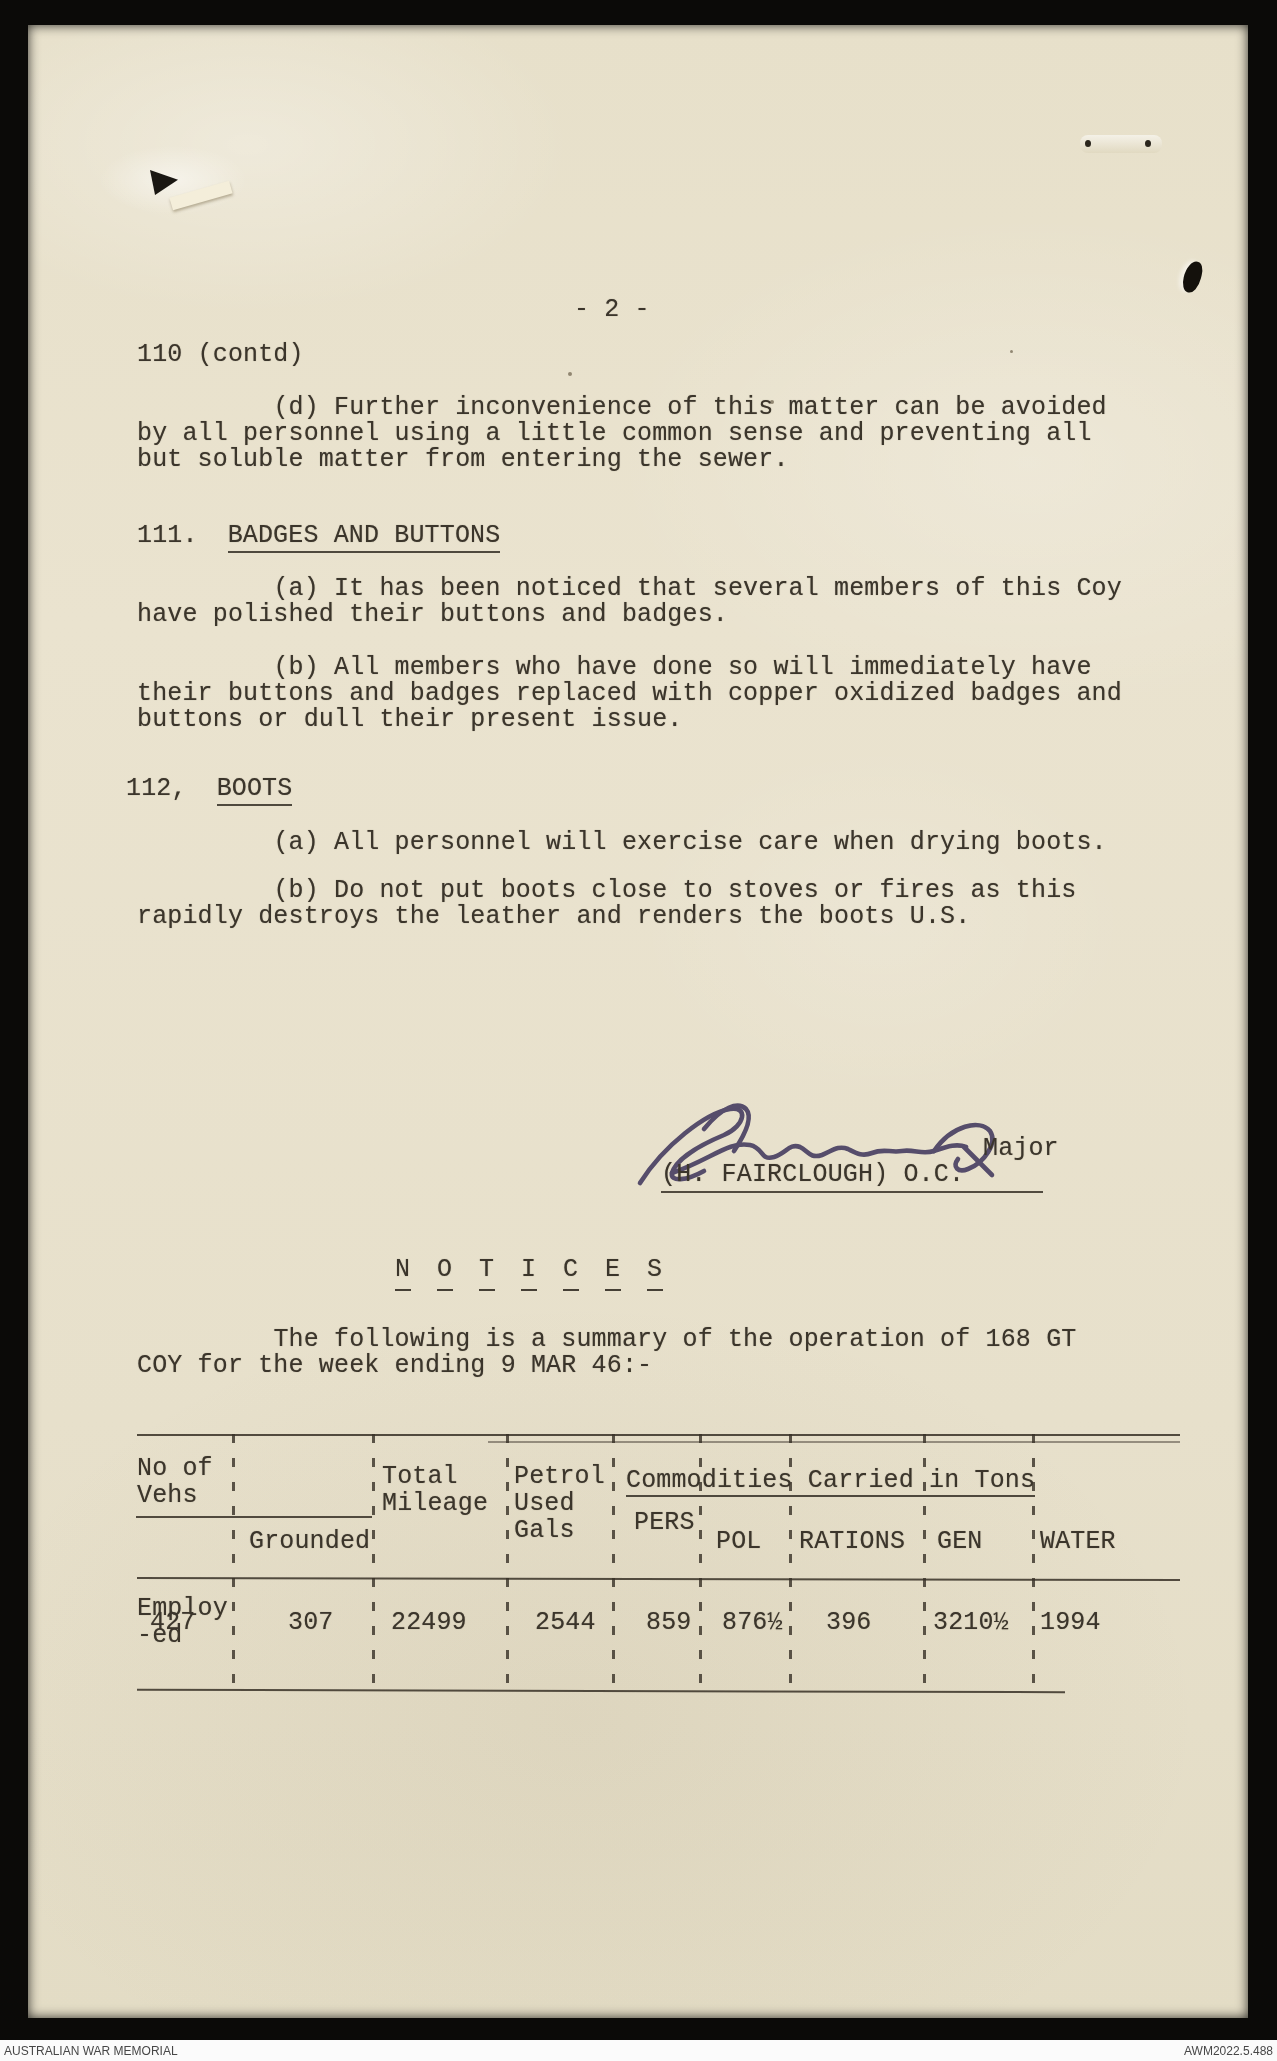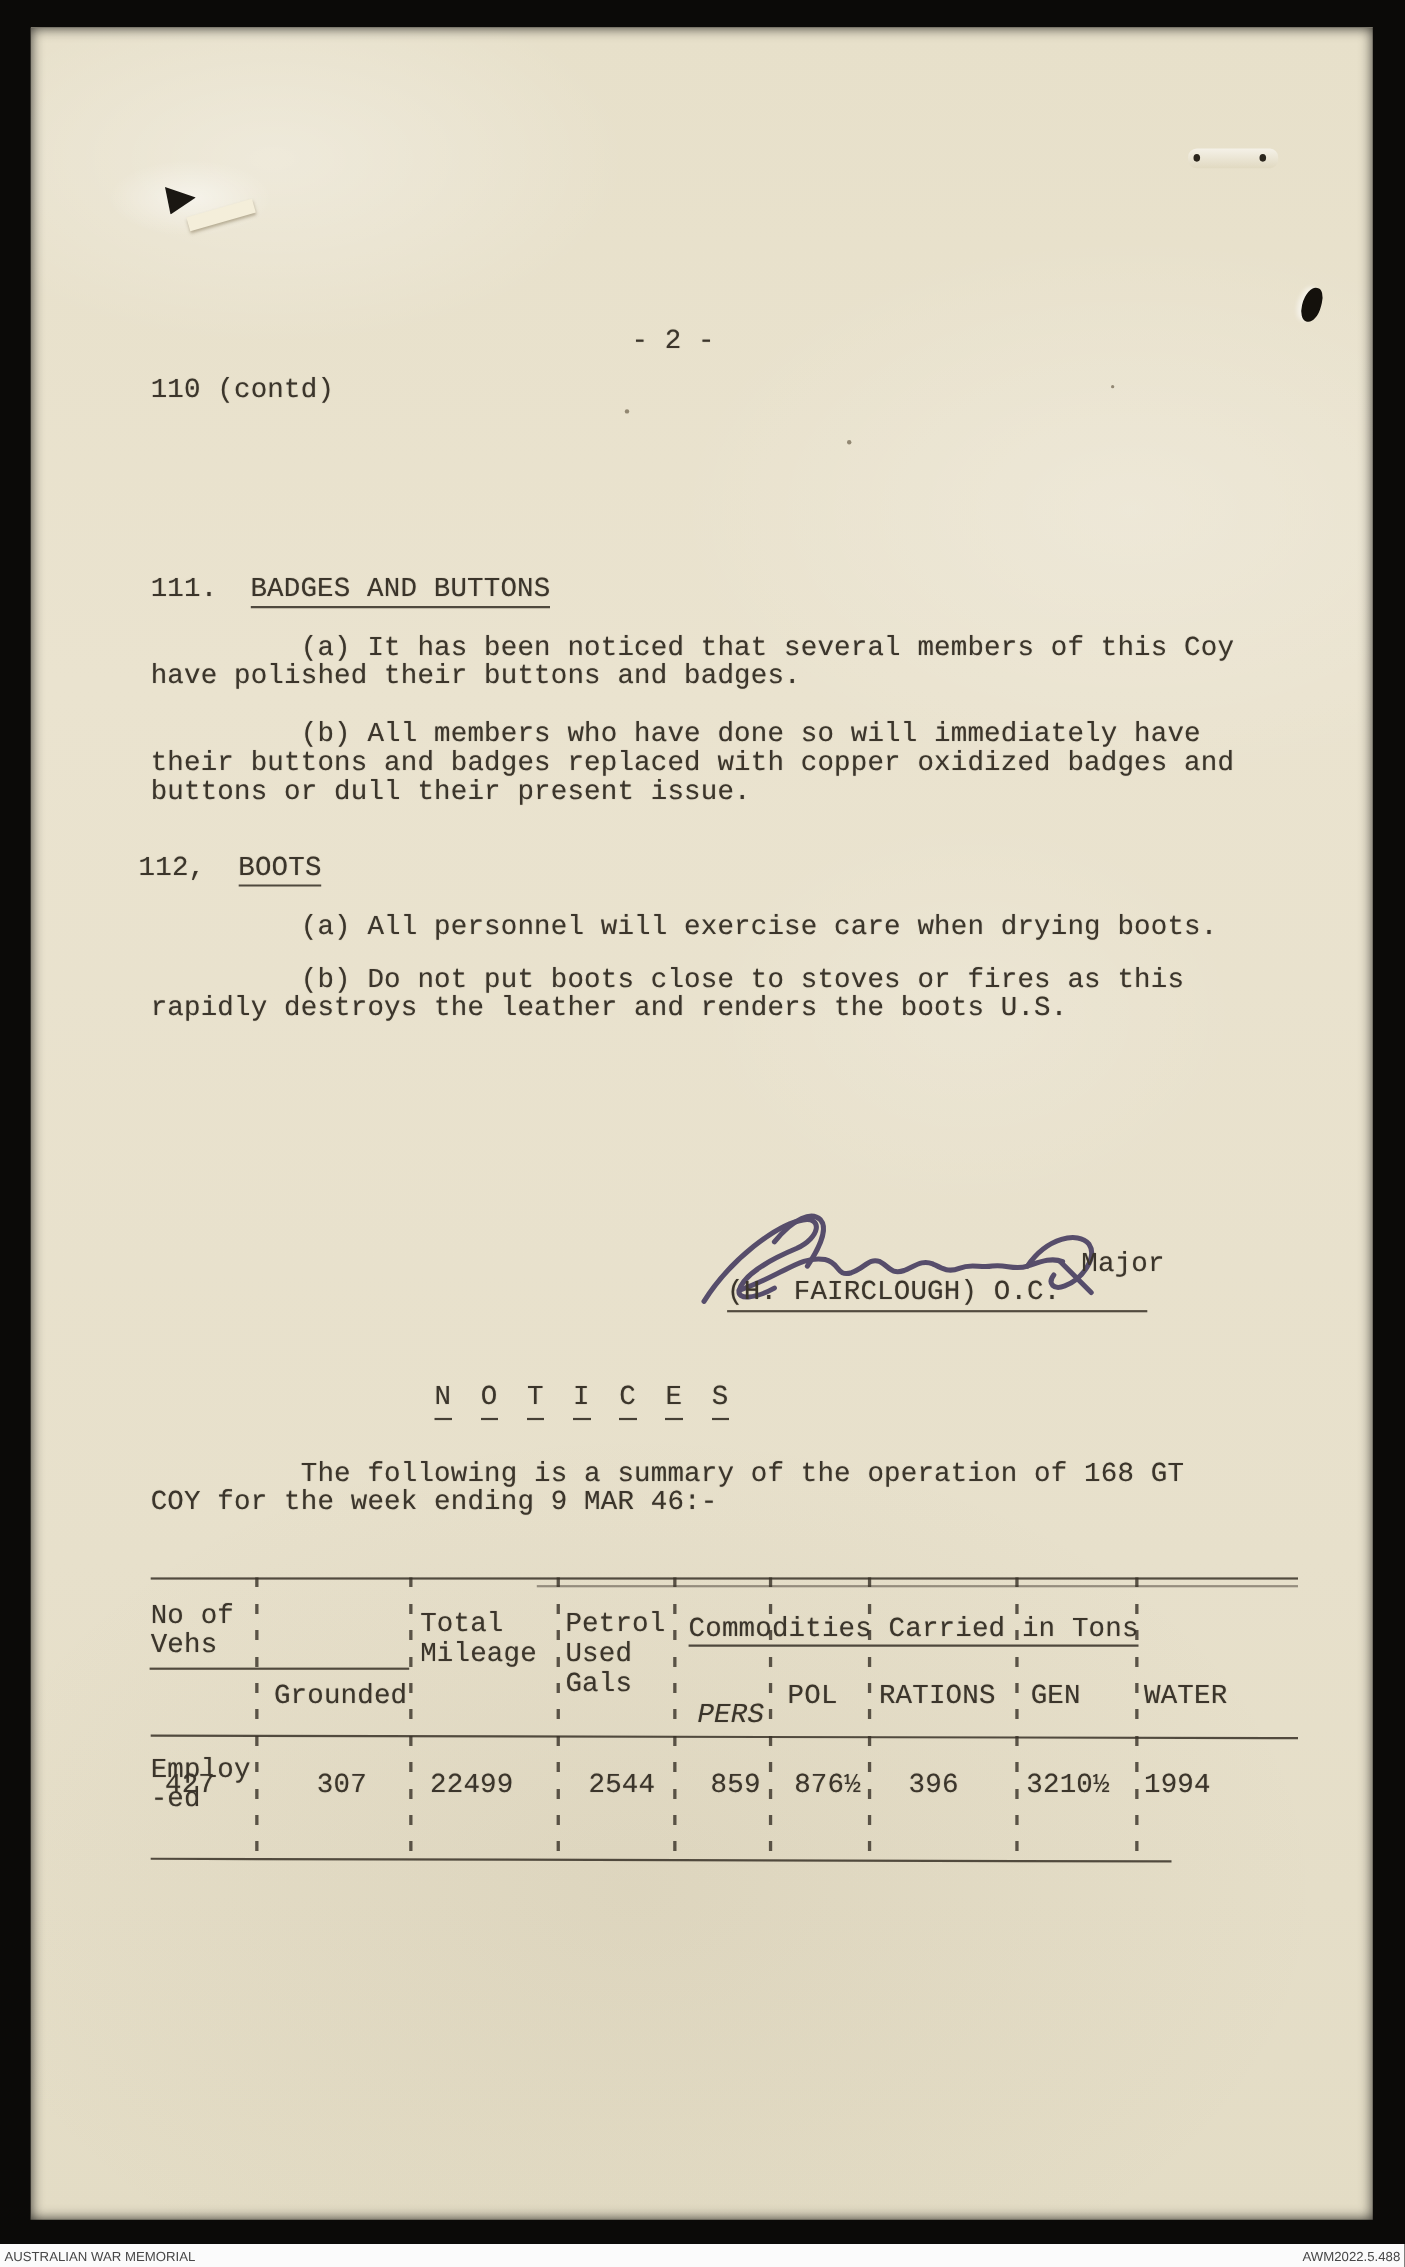--- a/index.html
+++ b/index.html
@@ -88,20 +88,23 @@
   <div class="hole h1"></div>
   <div class="hole h2"></div>
   <div class="right-tear"></div>
   <div class="speck" style="left:540px;top:347px;"></div>
   <div class="speck" style="left:742px;top:375px;"></div>
   <div class="speck" style="left:982px;top:325px;width:3px;height:3px;"></div>
 
   <div class="tw" style="left:546px;top:272px;">- 2 -</div>
   <div class="tw" style="left:109px;top:317px;">110 (contd)</div>
 
+  <div class="tw" style="left:109px;top:370px;width:1010px;">         (d) Further inconvenience of this matter can be avoided
+by all personnel using a little common sense and preventing all
+but soluble matter from entering the sewer.</div>
 
   <div class="tw" style="left:109px;top:498px;"><span>111.</span><span class="hgap"></span><span class="u">BADGES AND BUTTONS</span></div>
   <div class="tw" style="left:109px;top:630px;width:1030px;">         (b) All members who have done so will immediately have
 their buttons and badges replaced with copper oxidized badges and
 buttons or dull their present issue.</div>
   <div class="tw" style="left:109px;top:551px;width:1030px;">         (a) It has been noticed that several members of this Coy
 have polished their buttons and badges.</div>
 
   <div class="tw" style="left:98px;top:751px;"><span>112,</span><span class="hgap"></span><span class="u">BOOTS</span></div>
   <div class="tw" style="left:109px;top:805px;width:1030px;">         (a) All personnel will exercise care when drying boots.</div>
@@ -147,21 +150,21 @@
     <div class="tw th" style="left:354px;top:1438px;">Total
 Mileage</div>
     <div class="tw th" style="left:486px;top:1438px;">Petrol
 Used
 Gals</div>
     <div class="tw th u" style="left:598px;top:1442px;">Commodities Carried in Tons</div>
 
     <div class="tw th" style="left:109px;top:1570px;">Employ
 -ed</div>
     <div class="tw th" style="left:221px;top:1503px;">Grounded</div>
-    <div class="tw th" style="left:606px;top:1520px;font-style:italic;">PERS</div>
+    <div class="tw th" style="left:606px;top:1484px;">PERS</div>
     <div class="tw th" style="left:688px;top:1503px;">POL</div>
     <div class="tw th" style="left:771px;top:1503px;">RATIONS</div>
     <div class="tw th" style="left:909px;top:1503px;">GEN</div>
     <div class="tw th" style="left:1012px;top:1503px;">WATER</div>
 
     <div class="tw" style="left:122px;top:1585px;">427</div>
     <div class="tw" style="left:260px;top:1585px;">307</div>
     <div class="tw" style="left:363px;top:1585px;">22499</div>
     <div class="tw" style="left:507px;top:1585px;">2544</div>
     <div class="tw" style="left:618px;top:1585px;font-family:Liberation Mono, monospace;">859</div>

